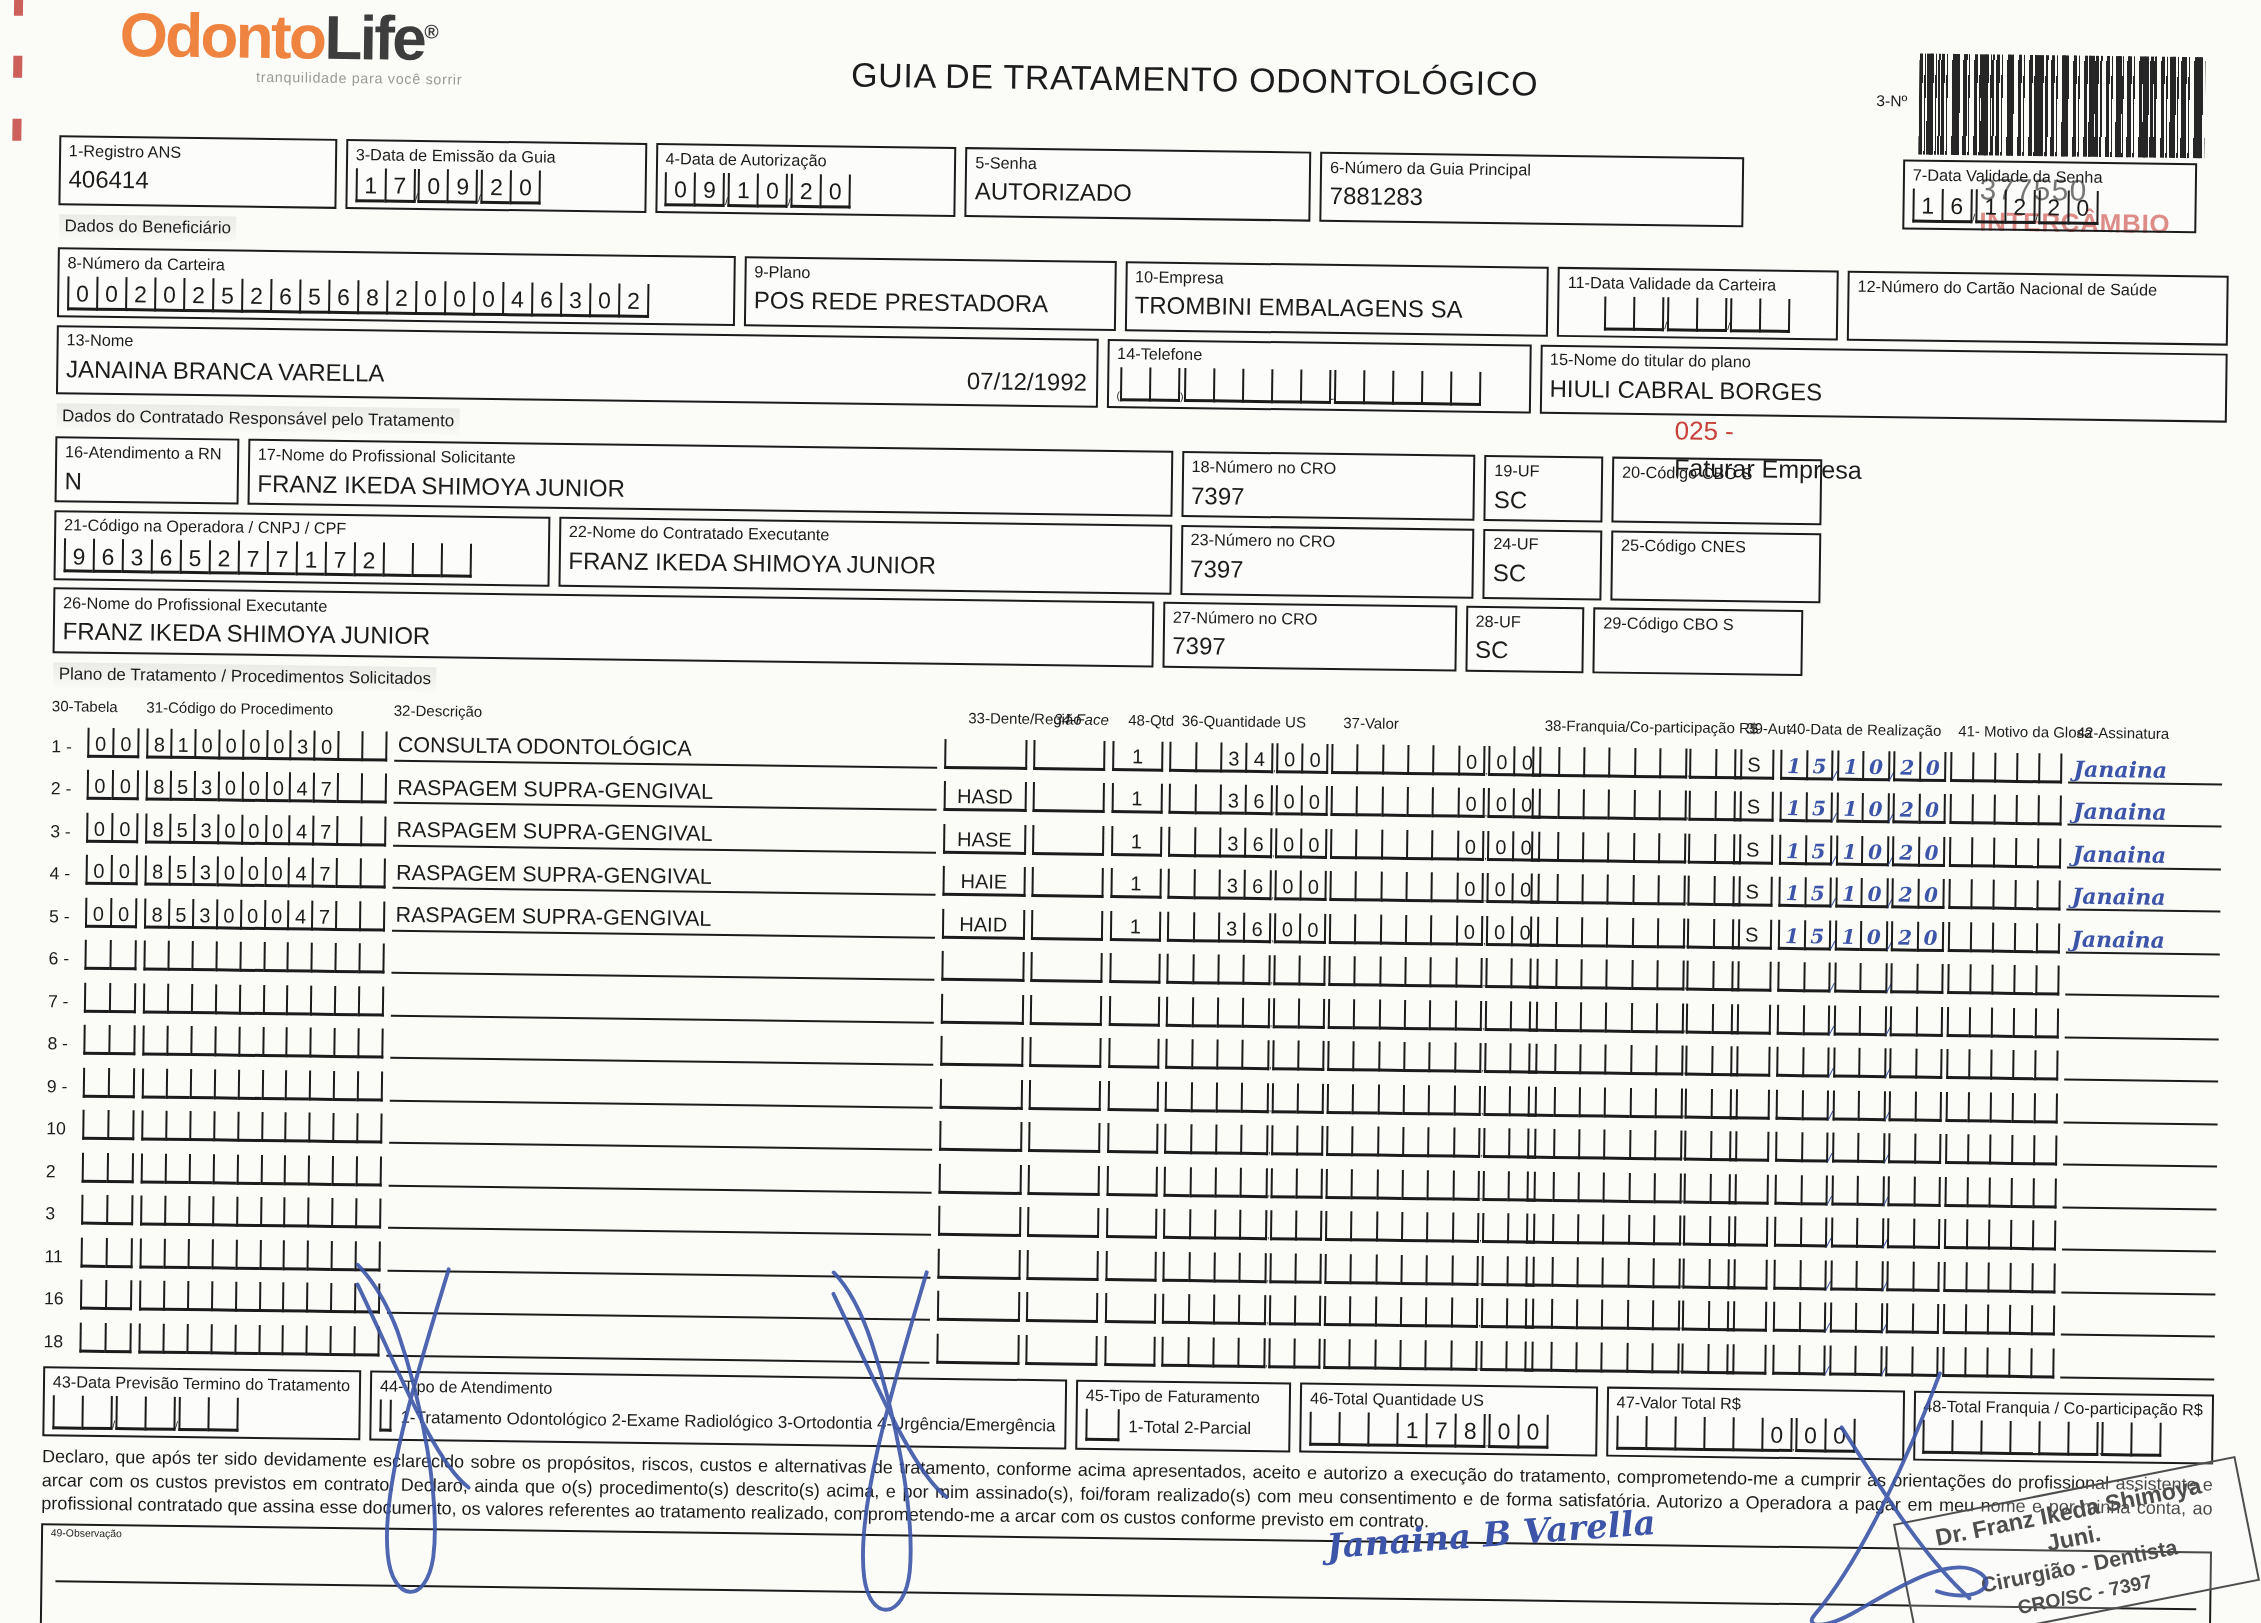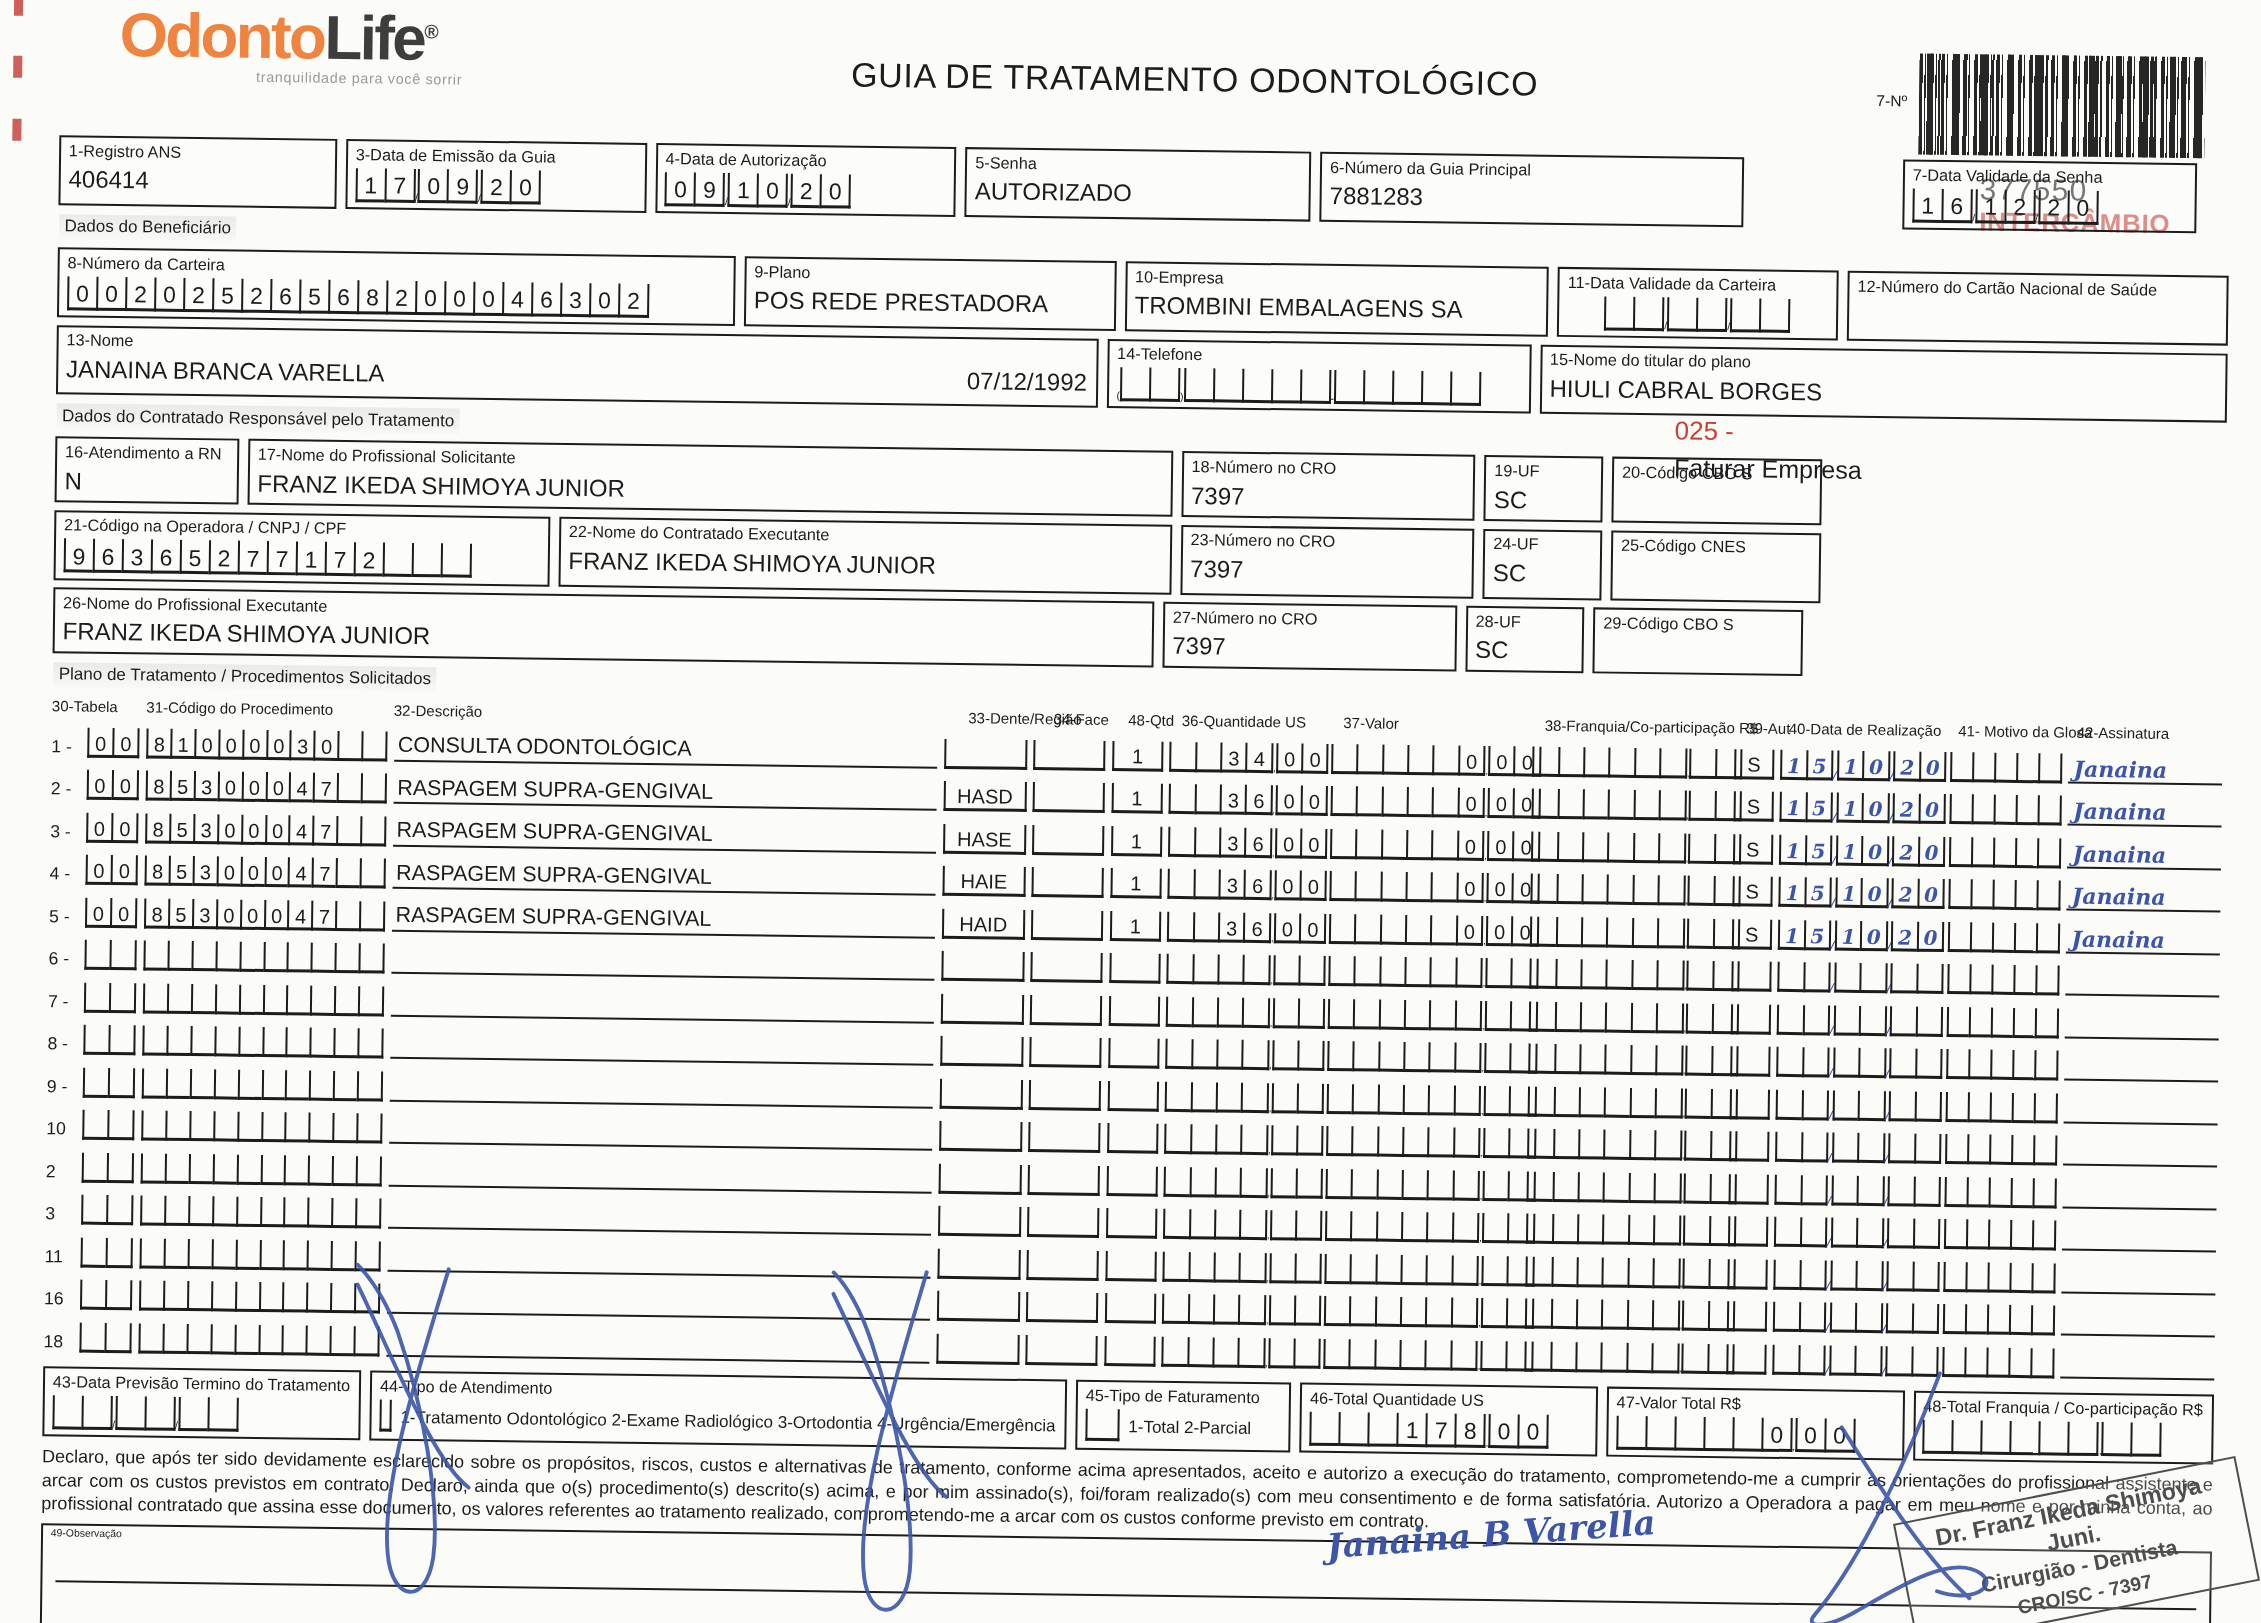--- a/index.html
+++ b/index.html
@@ -57,21 +57,21 @@
   .c-tab{width:53px;} .c-cod{width:241px;}
   .c-desc{flex:1;border-bottom:2.6px solid #1c1c1c;font-size:21.5px;padding:0 3.9px 1.3px 3.9px;white-space:nowrap;overflow:hidden;}
   .sbox{border-left:2px solid #1c1c1c;border-right:2px solid #1c1c1c;border-bottom:3.3px solid #1c1c1c;
         height:27px;display:flex;align-items:flex-end;justify-content:center;font-size:20px;}
   .c-dente{width:79px;} .c-face{width:68px;} .c-qtd{width:47px;}
   .c-us{width:155px;} .c-val{width:195px;} .c-fr{width:195px;}
   .c-aut{width:36px;}
   .c-data{width:163px;} .c-glosa{width:112px;}
   .c-sig{width:146px;border-bottom:2.6px solid #1c1c1c;font-size:22px;padding:0 2.6px 0 5.2px;white-space:nowrap;overflow:visible;}
   .h-tab{width:88px;} .h-cod{width:241px;} .h-desc{flex:1;} .h-dente{width:79px;}
-  .h-face{width:68px;} .h-qtd{width:47px;} .h-us{width:155px;} .h-val{width:195px;}
+  .h-face{width:68px;font-style:italic;} .h-qtd{width:47px;} .h-us{width:155px;} .h-val{width:195px;}
   .h-fr{width:195px;} .h-aut{width:36px;} .h-data{width:163px;} .h-glosa{width:112px;} .h-sig{width:146px;}
 
   
   .opts{font-size:17px;margin-left:9px;align-self:flex-end;padding-bottom:3.9px;white-space:nowrap;}
   .chk{width:30px;height:29px;border-left:2px solid #1c1c1c;border-right:2px solid #1c1c1c;border-bottom:3.3px solid #1c1c1c;}
   .decl{font-size:18px;line-height:1.32;margin-top:9px;text-align:justify;}
   .obs{border:2px solid #1c1c1c;margin-top:6.5px;height:109px;padding:2.6px 7.8px;position:relative;}
   .obs .line{position:absolute;left:13px;right:13px;border-bottom:2px solid #1c1c1c;}
   .stamp{position:absolute;left:1912px;top:1476px;transform:rotate(-12deg);color:#4e4e4e;
          border:2px solid #4e4e4e;padding:6.5px 17px;text-align:center;background:rgba(255,255,255,.2);}
@@ -92,21 +92,21 @@
   <span class="regmark" style="top:70px;"></span>
   <span class="regmark" style="top:133px;"></span>
 
   <div class="hdr">
     <div class="logo">
       <div class="word"><span class="w1">Odonto</span><span class="w2">Life</span><span class="reg">®</span></div>
       <div class="tag">tranquilidade para você sorrir</div>
     </div>
     <div class="title">GUIA DE TRATAMENTO ODONTOLÓGICO</div>
     <div class="bc-wrap">
-      <span class="bc-lbl">7-Nº</span>
+      <span class="bc-lbl">3-Nº</span>
       <div class="barcode"></div>
     </div>
   </div>
   <div class="guide-num">
     <div class="n">377550</div>
     <div class="i">INTERCÂMBIO</div>
   </div>
 
   <div class="frow">
     <div class="fb" style="width:257px">

